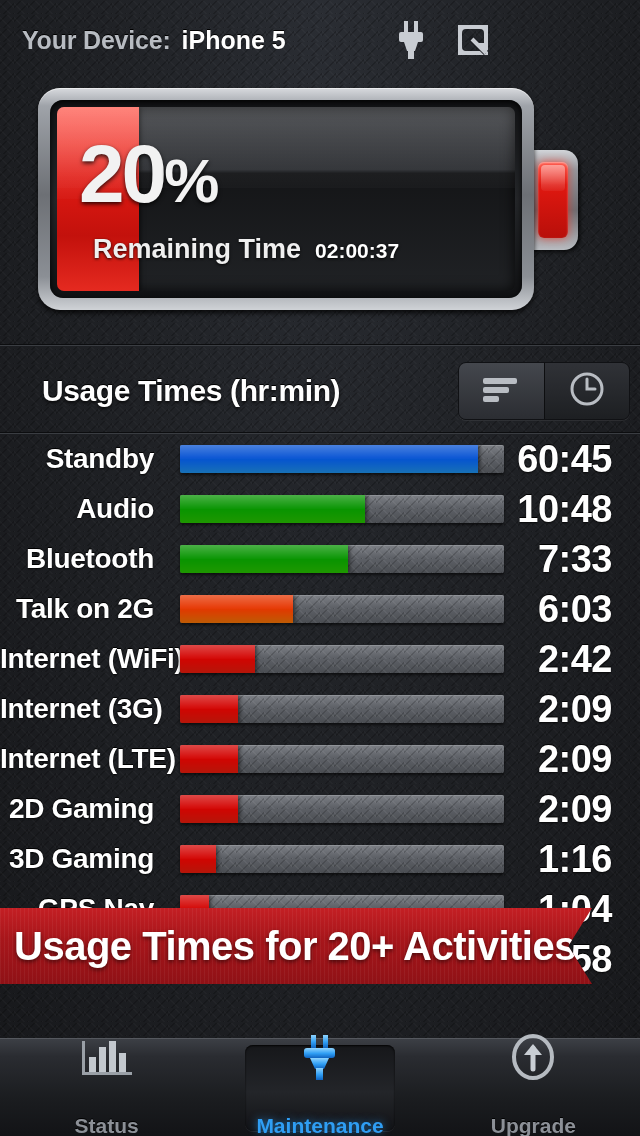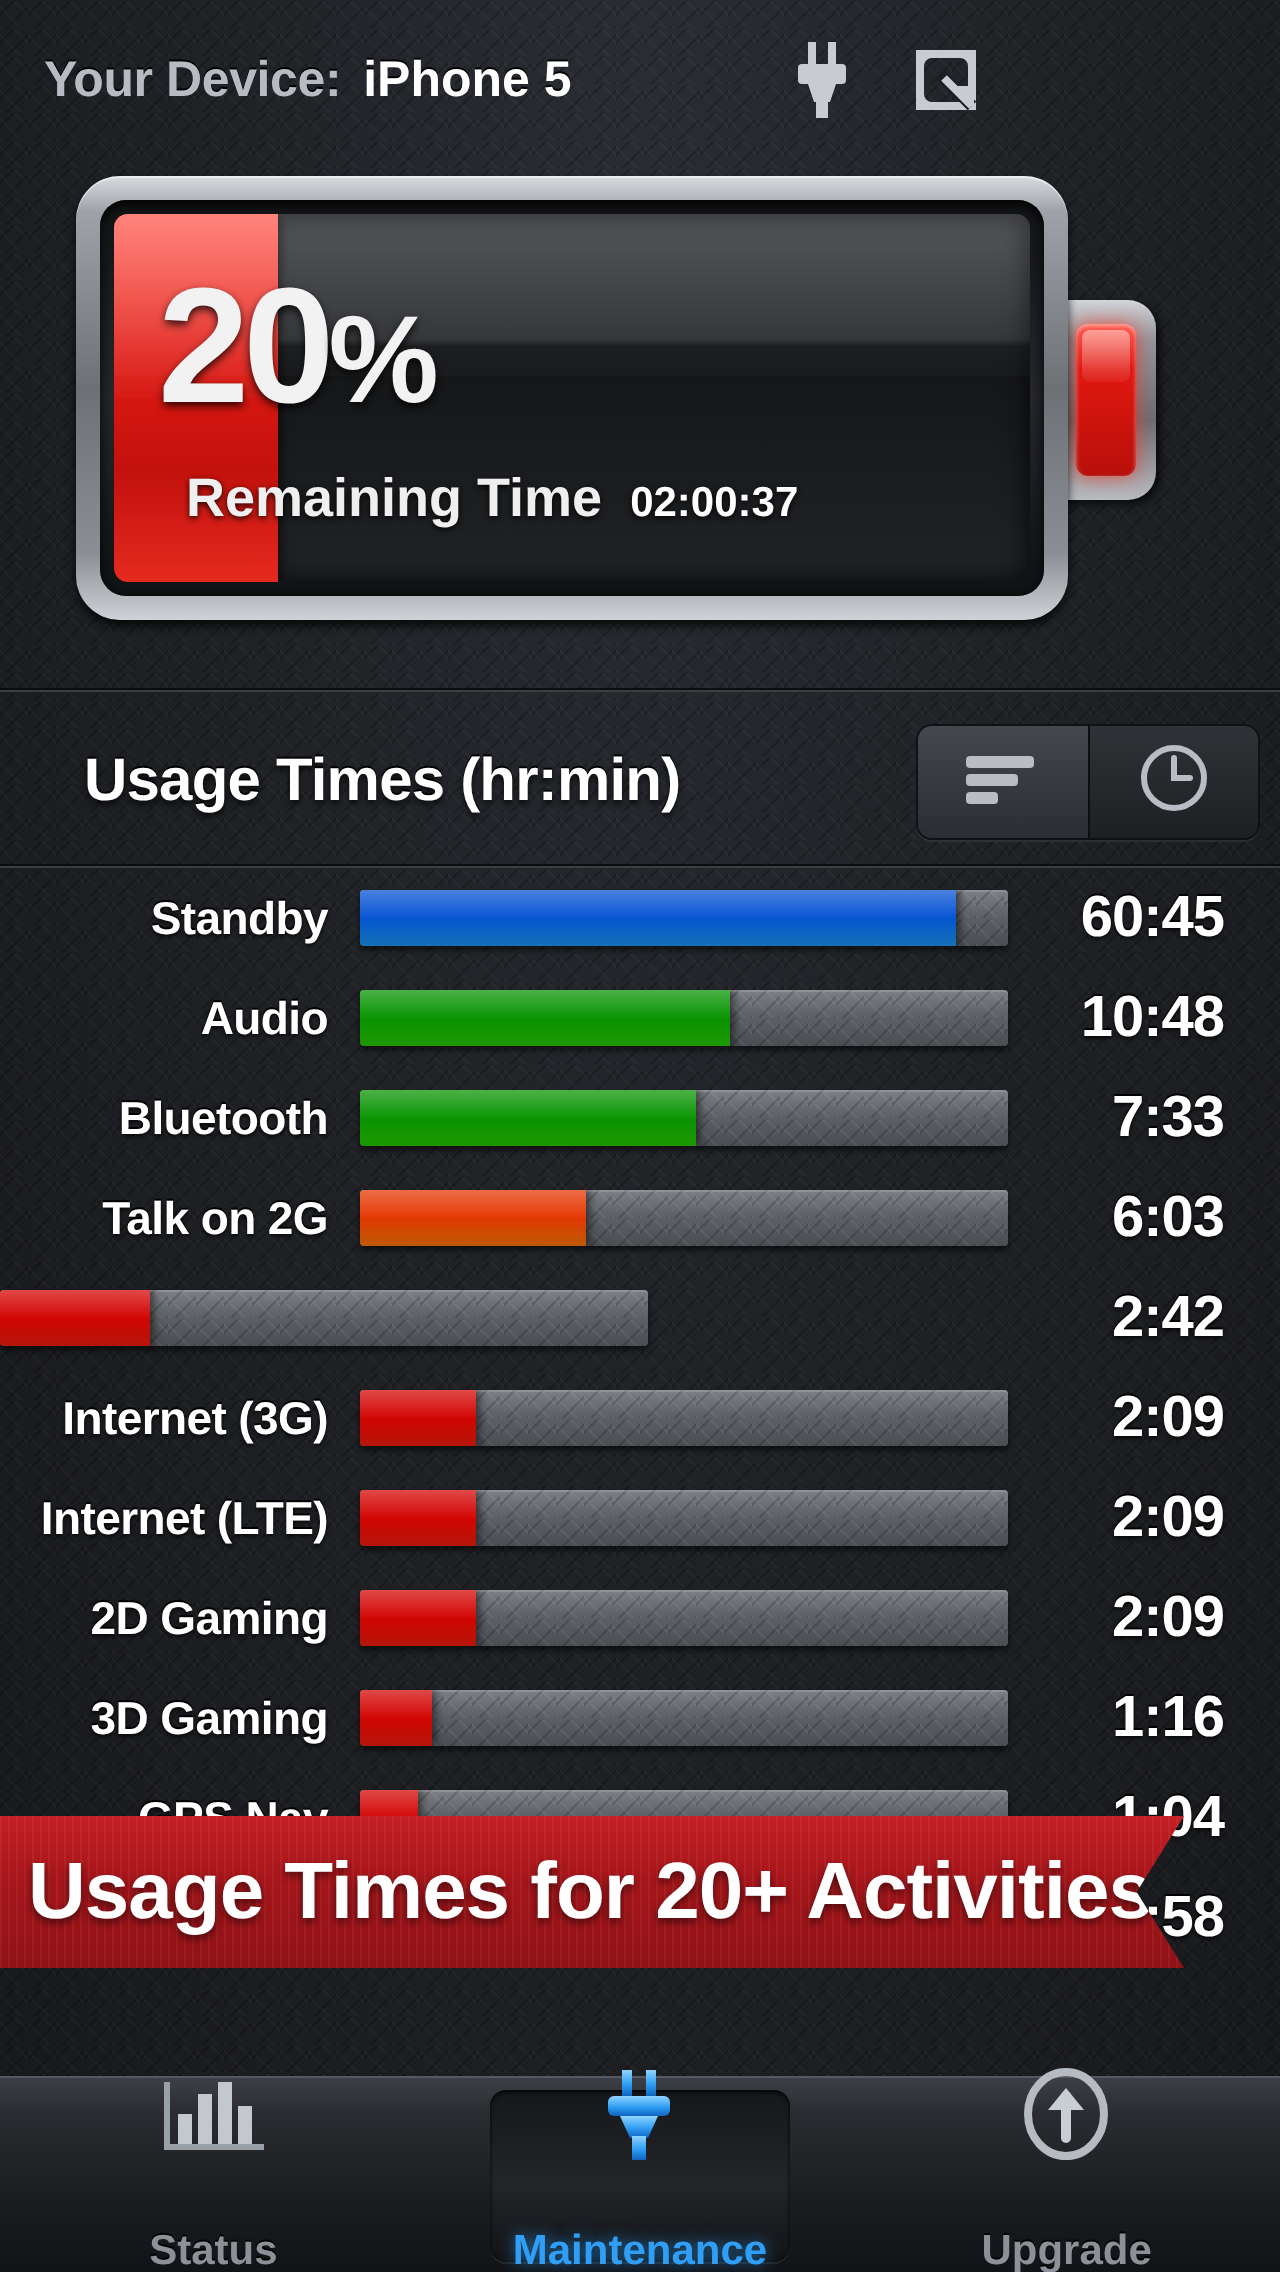--- a/index.html
+++ b/index.html
@@ -132,22 +132,22 @@
   }
   .seg-btn.sel { background:linear-gradient(180deg,#44474d 0%,#2b2d32 100%); }
   .seg-btn + .seg-btn { border-left:1px solid #0d0e10; }
 
   
   .list { position:absolute; left:0; top:434px; width:640px; z-index:2; }
   .row {
     position:relative; height:50px; display:flex; align-items:center;
   }
   .row-label {
-    width:180px; text-align:right; padding-right:16px;
-    font-size:23px; font-weight:bold; color:#ffffff;
+    width:180px; text-align:right; padding-right:26px;
+    font-size:28px; font-weight:bold; color:#ffffff;
     text-shadow:0 -1px 0 #000, 0 1px 2px rgba(0,0,0,.8);
     letter-spacing:-.3px; white-space:nowrap;
   }
   .track {
     position:relative; width:324px; height:28px; border-radius:2px;
     background:linear-gradient(180deg,#7d8086 0%,#5e6167 45%,#4a4d52 100%);
     box-shadow:0 2px 3px rgba(0,0,0,.6), inset 0 1px 0 rgba(255,255,255,.15);
     overflow:hidden;
   }
   .track:before{
@@ -160,21 +160,21 @@
   .fill {
     position:absolute; left:0; top:0; bottom:0;
     box-shadow:2px 0 4px rgba(0,0,0,.5);
   }
   .fill:after{
     content:""; position:absolute; left:0; right:0; top:0; height:50%;
     background:linear-gradient(180deg,rgba(255,255,255,.28),rgba(255,255,255,.02));
   }
   .row-time {
     flex:1; text-align:right; padding-right:28px;
-    font-size:29px; font-weight:bold; color:#ffffff;
+    font-size:38px; font-weight:bold; color:#ffffff;
     text-shadow:0 -1px 0 #000, 0 1px 2px rgba(0,0,0,.8);
     letter-spacing:-.5px;
   }
 
   
   .banner {
     position:absolute; left:0; top:908px; width:592px; height:76px; z-index:9;
     background:linear-gradient(180deg,#c41f24 0%,#a8161b 40%,#8f1116 100%);
     clip-path:polygon(0 0, 100% 0, 96% 50%, 100% 100%, 0 100%);
     box-shadow:0 4px 12px rgba(0,0,0,.6);
@@ -318,20 +318,21 @@
         <div class="row-time">7:33</div>
       </div>
       <div class="row">
         <div class="row-label">Talk on 2G</div>
         <div class="track">
           <div class="fill" style="width: 35%; background: linear-gradient(rgb(242, 116, 5) 0%, rgb(242, 116, 5) 45%, rgba(0, 0, 0, 0.22) 100%), rgb(242, 116, 5); background-blend-mode: multiply;"></div>
         </div>
         <div class="row-time">6:03</div>
       </div>
       <div class="row">
+        <div class="row-label">Internet (WiFi)</div>
         <div class="track">
           <div class="fill" style="width: 23%; background: linear-gradient(rgb(232, 28, 12) 0%, rgb(232, 28, 12) 45%, rgba(0, 0, 0, 0.22) 100%), rgb(232, 28, 12); background-blend-mode: multiply;"></div>
         </div>
         <div class="row-time">2:42</div>
       </div>
       <div class="row">
         <div class="row-label">Internet (3G)</div>
         <div class="track">
           <div class="fill" style="width: 18%; background: linear-gradient(rgb(232, 28, 12) 0%, rgb(232, 28, 12) 45%, rgba(0, 0, 0, 0.22) 100%), rgb(232, 28, 12); background-blend-mode: multiply;"></div>
         </div>

